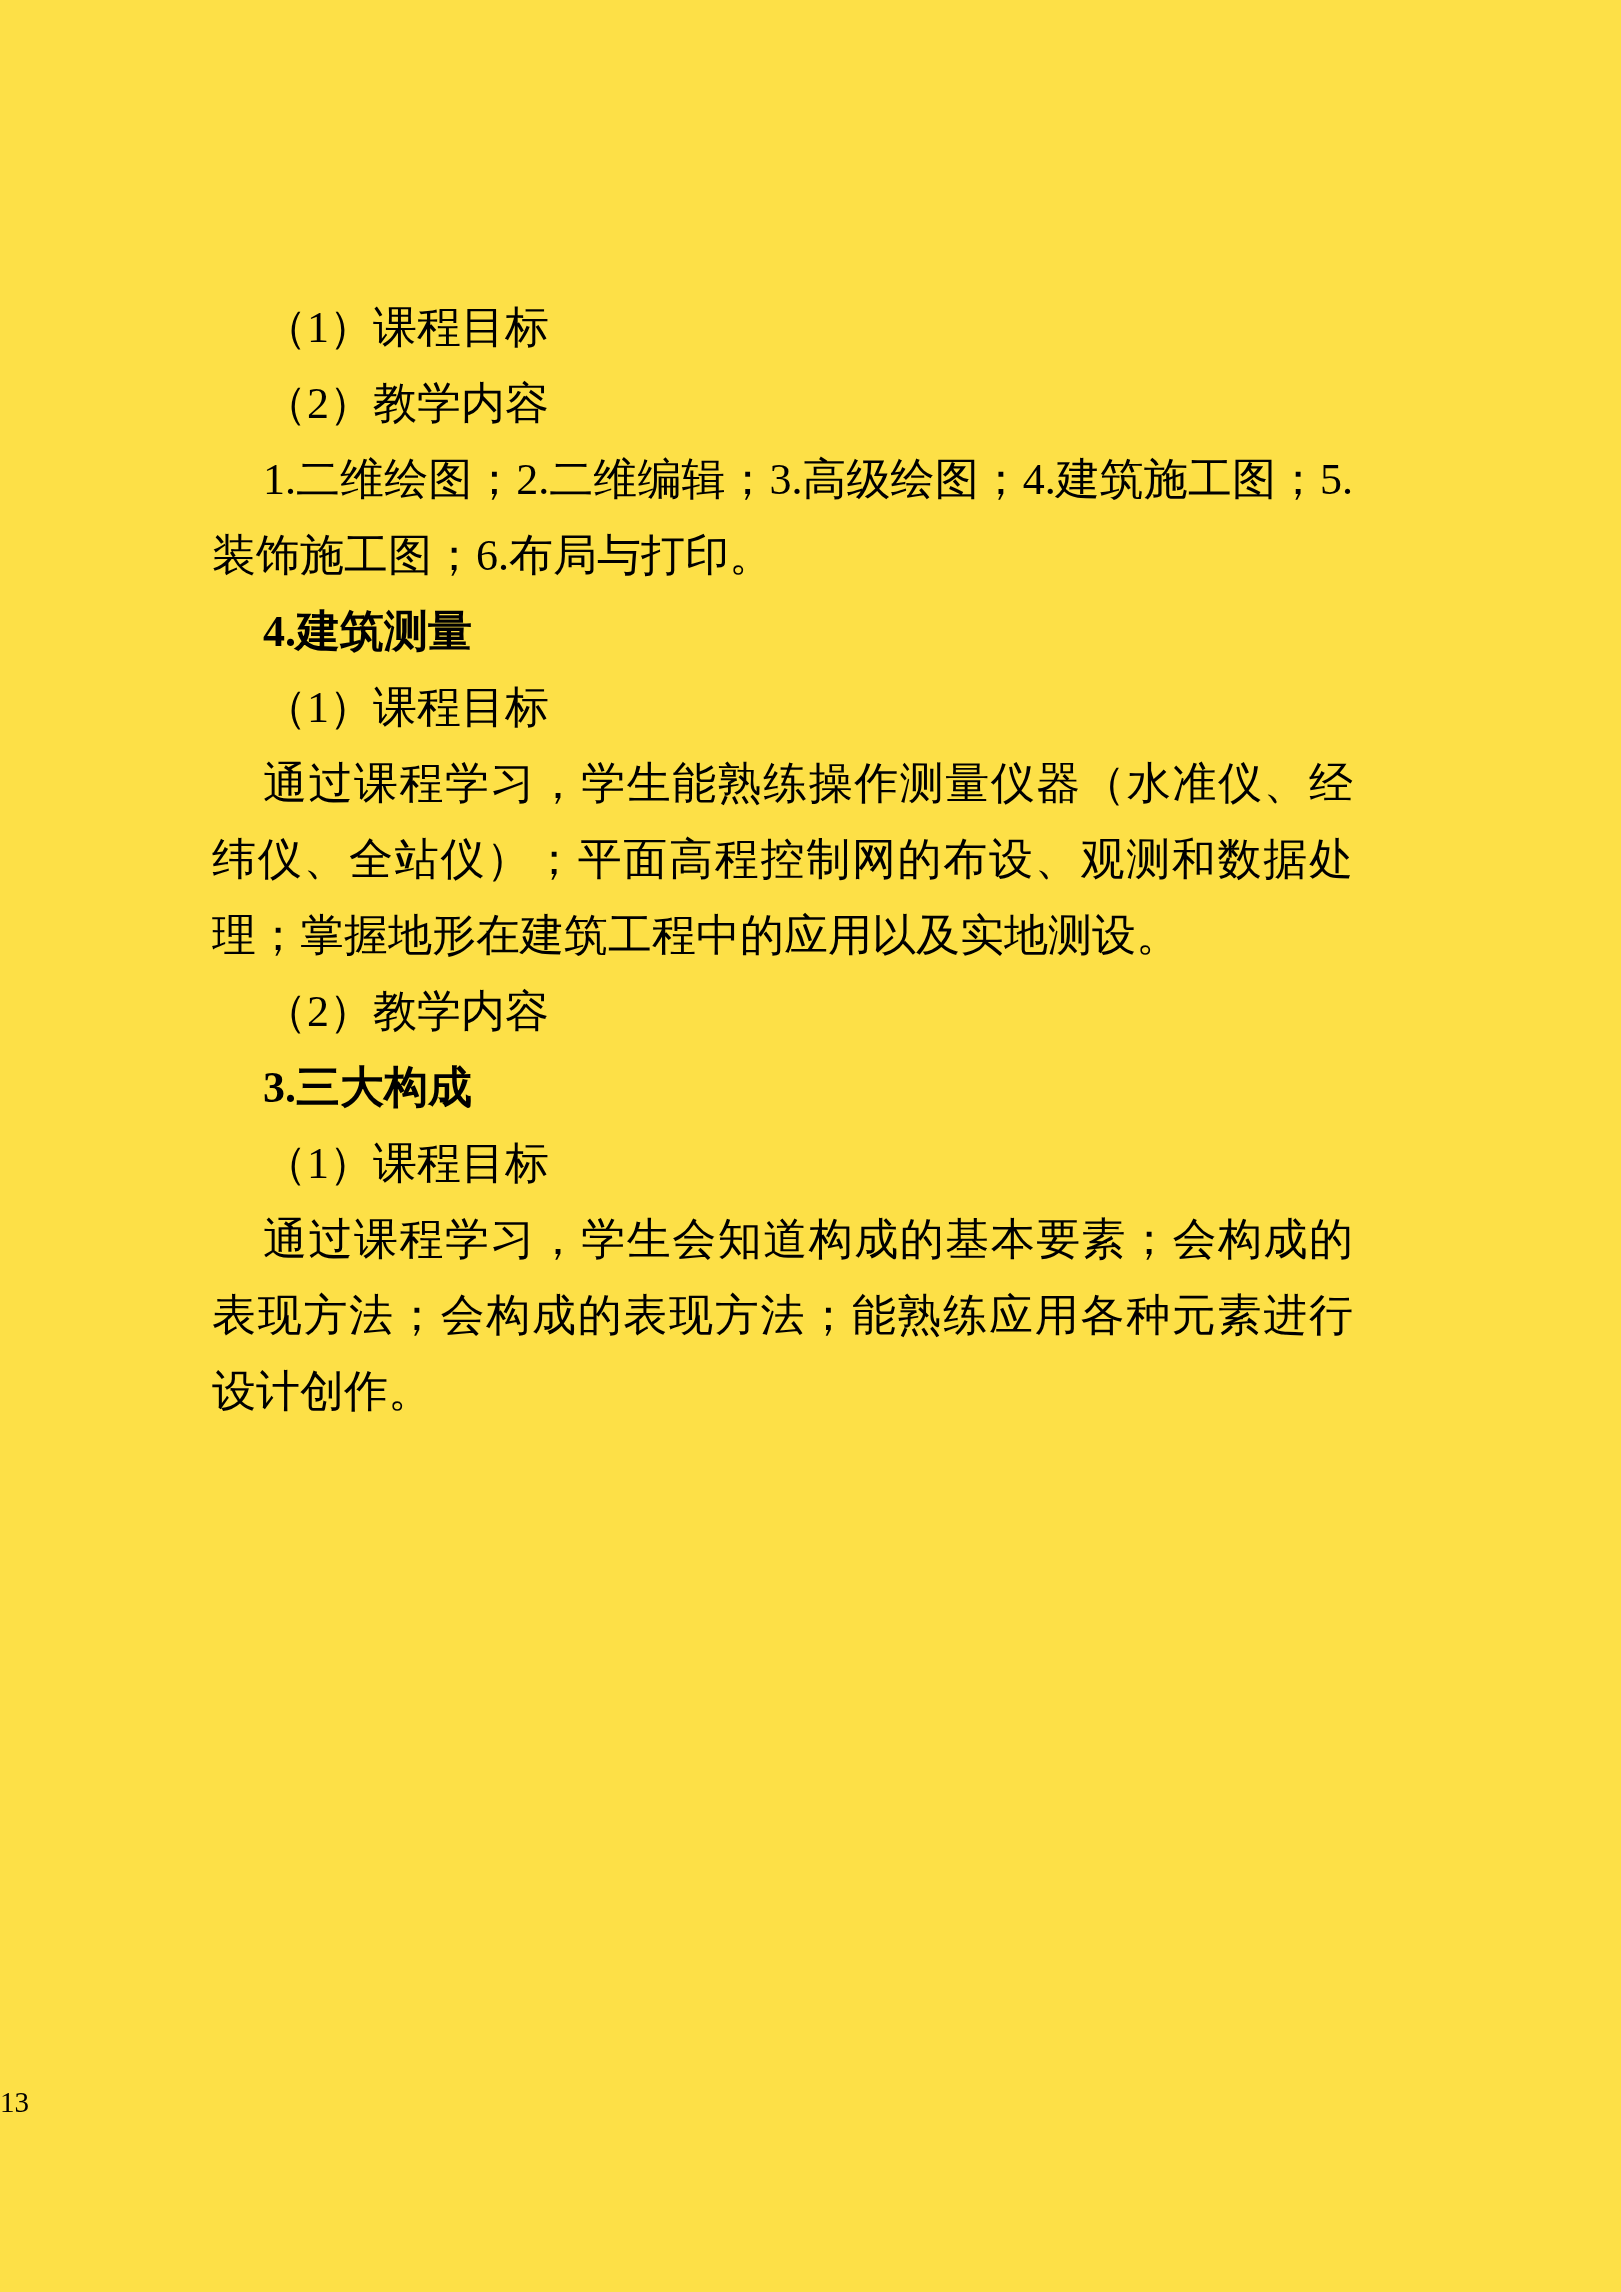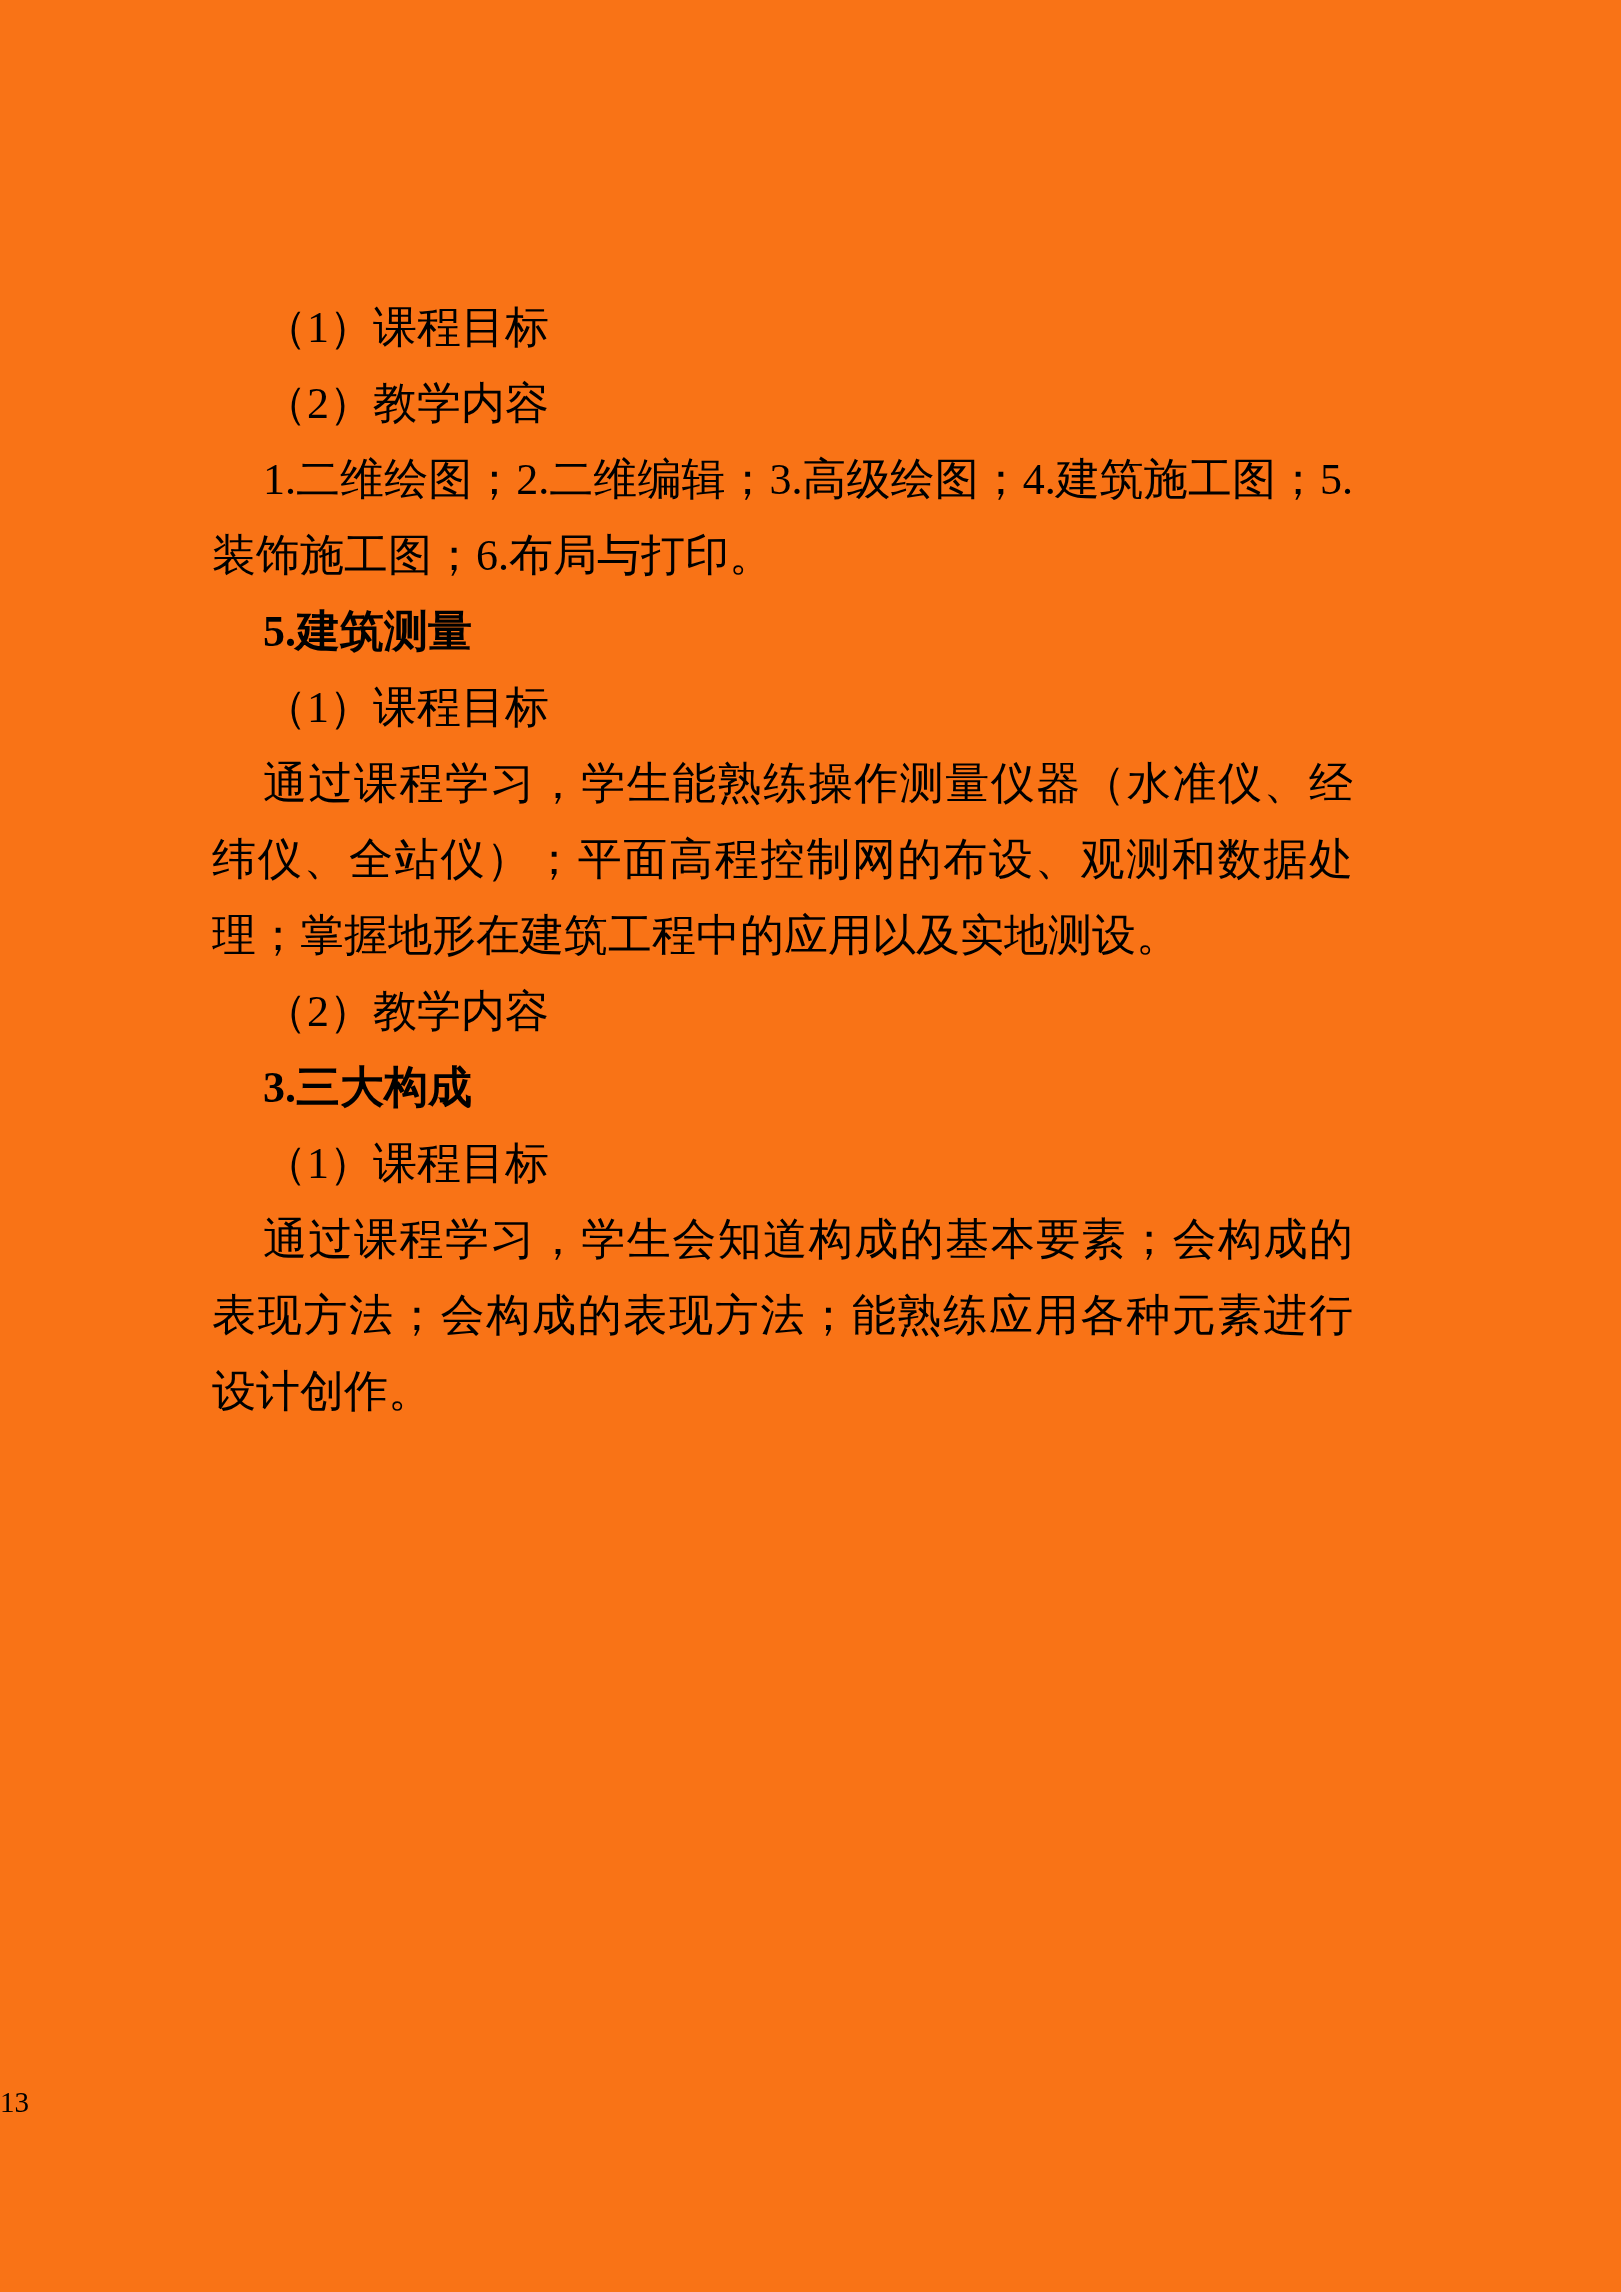--- a/index.html
+++ b/index.html
@@ -3,21 +3,21 @@
 <meta charset="utf-8">
 <style>
   * { margin: 0; padding: 0; box-sizing: border-box; }
   html, body {
     background: #ffffff;
   }
   .page {
     position: relative;
     width: 1621px;
     height: 2293px;
-    background: #f97316;
+    background: #fde047;
     color: #000000;
     font-family: "Liberation Serif", serif;
     overflow: hidden;
   }
   .content {
     position: absolute;
     left: 212px;
     top: 290px;
     width: 1141px;
     font-size: 44px;
@@ -44,21 +44,21 @@
   }
 </style>
 </head>
 <body>
 
 <div class="page">
   <div class="content">
     <p class="para">（1）课程目标</p>
     <p class="para">（2）教学内容</p>
     <p class="para">1.二维绘图；2.二维编辑；3.高级绘图；4.建筑施工图；5.装饰施工图；6.布局与打印。</p>
-    <p class="para heading">5.建筑测量</p>
+    <p class="para heading">4.建筑测量</p>
     <p class="para">（1）课程目标</p>
     <p class="para">通过课程学习，学生能熟练操作测量仪器（水准仪、经纬仪、全站仪）；平面高程控制网的布设、观测和数据处理；掌握地形在建筑工程中的应用以及实地测设。</p>
     <p class="para">（2）教学内容</p>
     <p class="para heading">3.三大构成</p>
     <p class="para">（1）课程目标</p>
     <p class="para">通过课程学习，学生会知道构成的基本要素；会构成的表现方法；会构成的表现方法；能熟练应用各种元素进行设计创作。</p>
   </div>
   <div class="page-number">13</div>
 </div>
 

